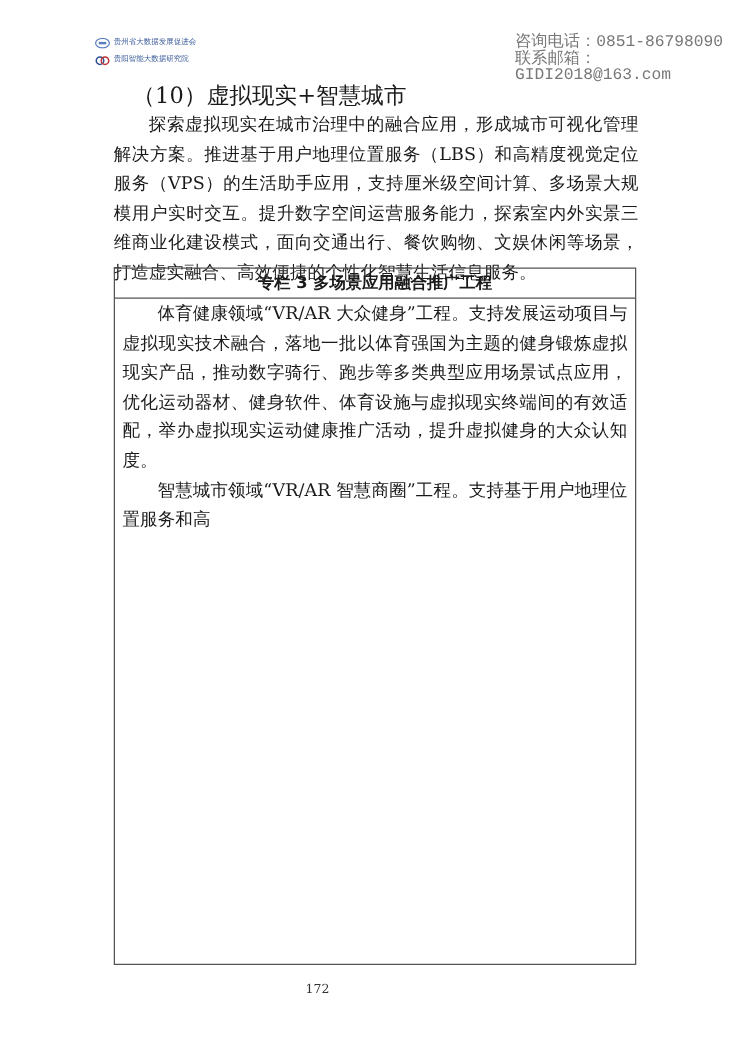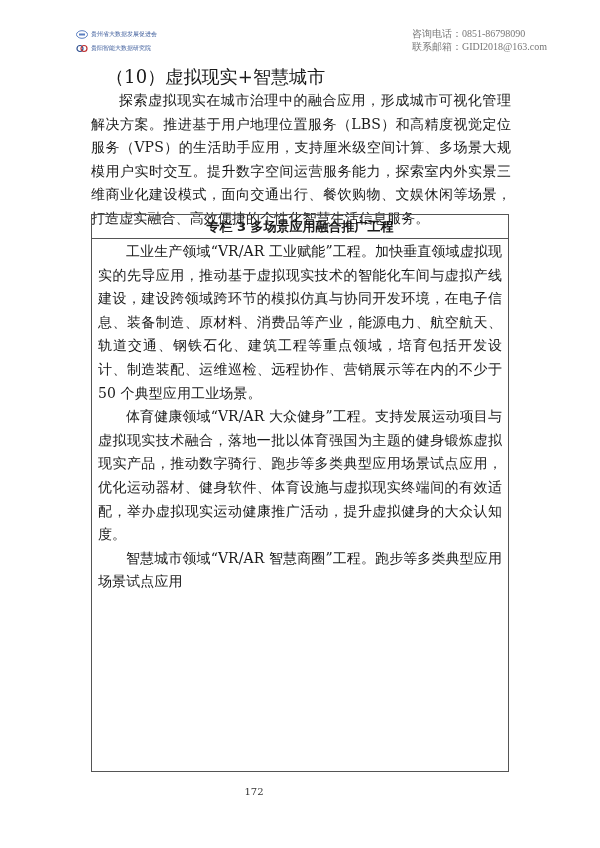--- a/index.html
+++ b/index.html
@@ -2,21 +2,21 @@
 <html><head>
 <meta charset="utf-8">
 <style>
   html, body { margin:0; padding:0; background:#ffffff; }
   body { width:600px; height:848px; position:relative; overflow:hidden;
          font-family:"DejaVu Serif","Liberation Serif",serif; color:#1a1a1a; }
   .hdr-left { position:absolute; left:76px; top:28px; }
   .logo-row { display:flex; align-items:center; height:12px; margin-bottom:2px; }
   .logo-icon { width:12px; height:9px; margin-right:3px; }
   .logo-text { font-family:"DejaVu Sans",sans-serif; font-size:6px; color:#3a5a9a; white-space:nowrap; line-height:1; }
-  .hdr-right { position:absolute; left:412px; top:27px; font-family:Liberation Serif, serif; font-size:10px; color:#777; line-height:13px; }
+  .hdr-right { position:absolute; left:412px; top:27px; font-family:Liberation Mono, monospace; font-size:13px; color:#777; line-height:13px; }
   .p { font-size:14px; line-height:23.5px; letter-spacing:0.1px; margin:0; text-align:justify; }
   .heading { position:absolute; left:106px; top:65px; font-size:18px; }
   .intro { position:absolute; left:91px; top:89px; width:420px; }
   .indent { text-indent:2em; }
   .box { position:absolute; left:91px; top:214px; width:418px; height:558px; border:1px solid #555; box-sizing:border-box; }
   .box-title { height:23px; border-bottom:1px solid #555; text-align:center; font-family:"DejaVu Sans",sans-serif; font-weight:bold; font-size:13px; line-height:23px; }
   .box-body { padding:1px 6px 0 6px; }
   .box-body .p { line-height:23.6px; }
   .page-num { position:absolute; left:0; width:508px; top:786px; text-align:center; font-size:10px; color:#333; }
 </style>
@@ -49,19 +49,18 @@
   </div>
 </div>
 
 <div class="heading p">（10）虚拟现实+智慧城市</div>
 
 <p class="intro p indent">探索虚拟现实在城市治理中的融合应用，形成城市可视化管理解决方案。推进基于用户地理位置服务（LBS）和高精度视觉定位服务（VPS）的生活助手应用，支持厘米级空间计算、多场景大规模用户实时交互。提升数字空间运营服务能力，探索室内外实景三维商业化建设模式，面向交通出行、餐饮购物、文娱休闲等场景，打造虚实融合、高效便捷的个性化智慧生活信息服务。</p>
 
 <div class="box">
   <div class="box-title">专栏 3 多场景应用融合推广工程</div>
   <div class="box-body">
-    <p class="p indent">工业生产领域“VR/AR 工业赋能”工程。加快垂直领域虚拟现实的先导应用，推动基于虚拟现实技术的智能化车间与虚拟产线建设，建设跨领域跨环节的模拟仿真与协同开发环境，在电子信息、装备制造、原材料、消费品等产业，能源电力、航空航天、轨道交通、钢铁石化、建筑工程等重点领域，培育包括开发设计、制造装配、运维巡检、远程协作、营销展示等在内的不少于 50 个典型应用工业场景。</p>
     <p class="p indent">体育健康领域“VR/AR 大众健身”工程。支持发展运动项目与虚拟现实技术融合，落地一批以体育强国为主题的健身锻炼虚拟现实产品，推动数字骑行、跑步等多类典型应用场景试点应用，优化运动器材、健身软件、体育设施与虚拟现实终端间的有效适配，举办虚拟现实运动健康推广活动，提升虚拟健身的大众认知度。</p>
-    <p class="p indent">智慧城市领域“VR/AR 智慧商圈”工程。跑步等多类典型应用场景试点应用</p>
+    <p class="p indent">智慧城市领域“VR/AR 智慧商圈”工程。支持基于用户地理位置服务和高</p>
   </div>
 </div>
 
 <div class="page-num">172</div>
 
 </body></html>

